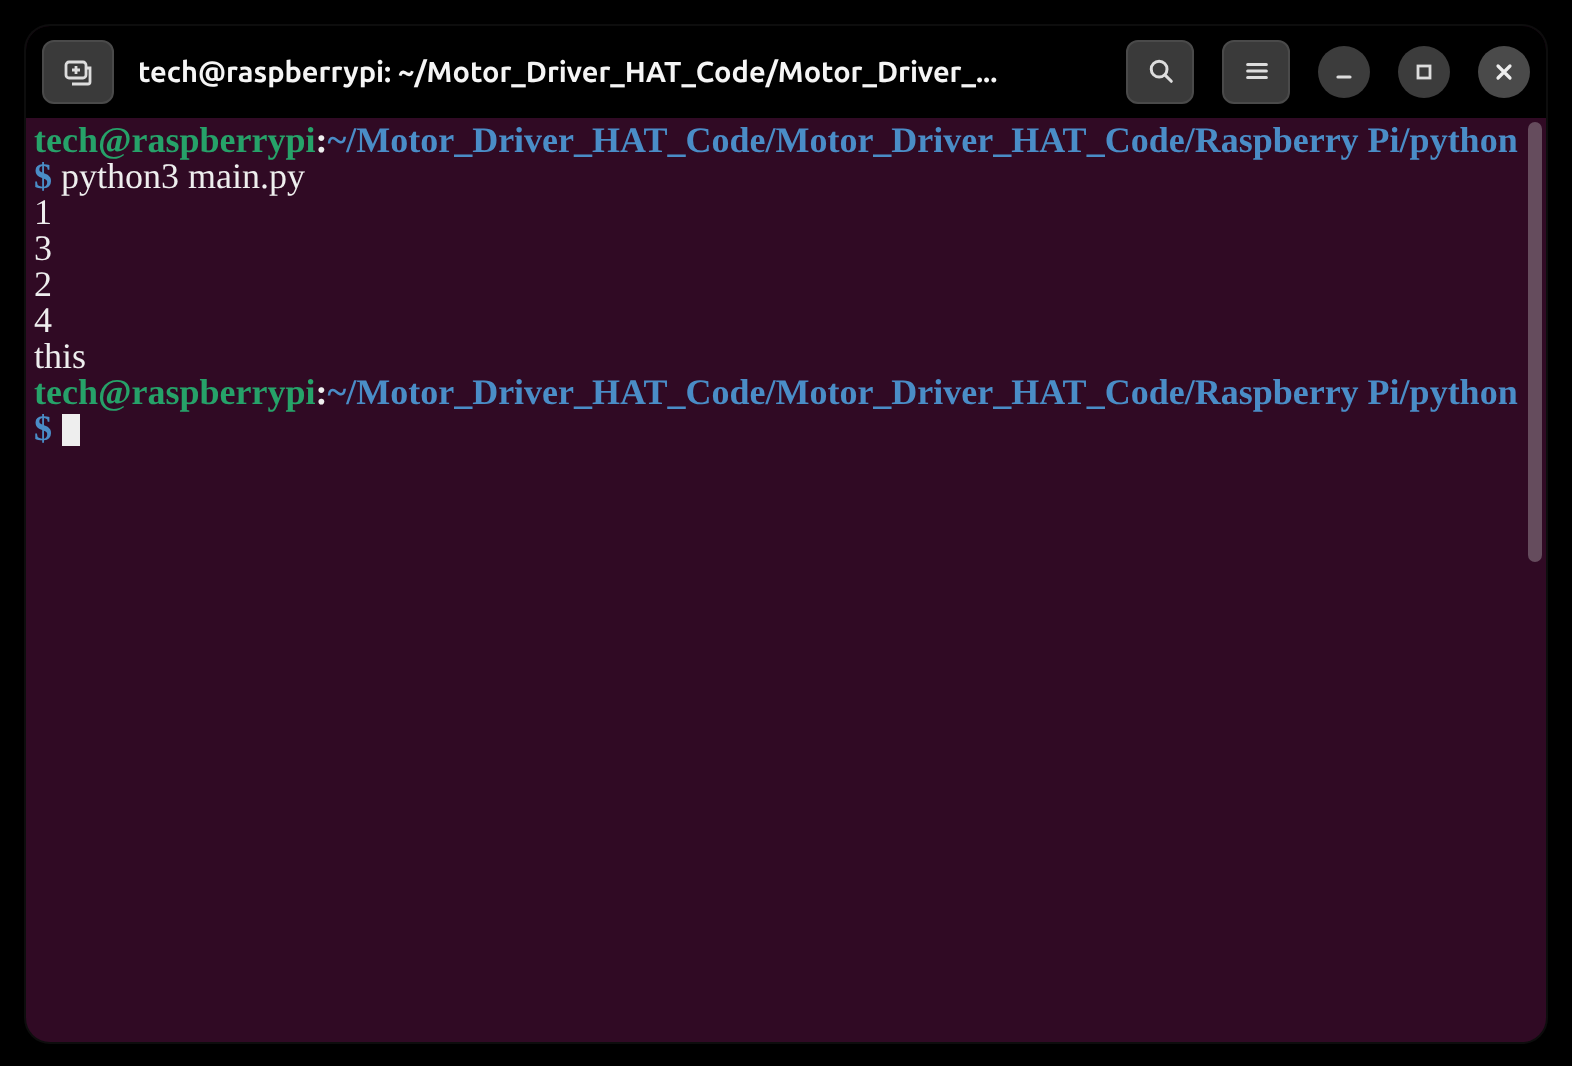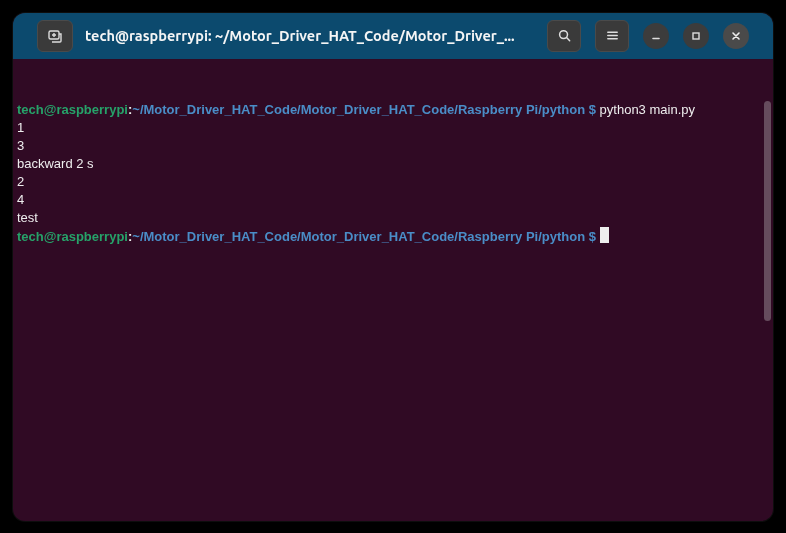--- a/index.html
+++ b/index.html
@@ -17,24 +17,24 @@
       height: 508px;
       background: #300a24;
       border-radius: 12px;
       overflow: hidden;
       box-shadow: 0 0 0 1px rgba(255,255,255,0.05);
       display: flex;
       flex-direction: column;
     }
     .titlebar {
       height: 46px;
-      background: #0c4a6e;
+      background: #000000;
       display: flex;
       align-items: center;
-      padding: 0 24px;
+      padding: 0 8px;
       gap: 8px;
     }
     .tab-button {
       width: 36px;
       height: 32px;
       border-radius: 6px;
       background: #3a3a3a;
       border: 1px solid #4a4a4a;
       display: flex;
       align-items: center;
@@ -75,28 +75,27 @@
       background: #3c3c3c;
       display: flex;
       align-items: center;
       justify-content: center;
       color: #ddd;
     }
     .circle-btn.close { background: #4a4a4a; }
     .terminal-body {
       flex: 1;
       padding: 2px 4px;
-      font-size: 13px;
+      font-size: 18px;
       line-height: 18px;
       color: #eee;
       overflow: hidden;
       position: relative;
-      font-family: Liberation Sans, sans-serif;
+      font-family: Liberation Serif, serif;
       letter-spacing: 0px;
-      margin-top: 40px;
     }
     .user { color: #26a269; font-weight: bold; }
     .path { color: #4a8dc7; font-weight: bold; }
     .prompt-dollar { color: #4a8dc7; font-weight: bold; }
     .separator { color: #eee; font-weight: bold; }
     .cmd, .output { color: #eee; }
     .line { white-space: pre-wrap; word-break: break-all; }
     .cursor {
       display: inline-block;
       width: 9px;
@@ -156,20 +155,19 @@
           <path d="M3 3 L9 9 M9 3 L3 9" stroke="#eee" stroke-width="1.6" stroke-linecap="round"></path>
         </svg>
       </div>
     </div>
   </div>
 
   <div class="terminal-body">
     <div class="line"><span class="user">tech@raspberrypi</span><span class="separator">:</span><span class="path">~/Motor_Driver_HAT_Code/Motor_Driver_HAT_Code/Raspberry Pi/python</span><span class="prompt-dollar"> $ </span><span class="cmd">python3 main.py</span></div>
     <div class="line output">1</div>
     <div class="line output">3</div>
-    <div class="line output">backward 2 s</div>
     <div class="line output">2</div>
     <div class="line output">4</div>
-    <div class="line output">test</div>
+    <div class="line output">this</div>
     <div class="line"><span class="user">tech@raspberrypi</span><span class="separator">:</span><span class="path">~/Motor_Driver_HAT_Code/Motor_Driver_HAT_Code/Raspberry Pi/python</span><span class="prompt-dollar"> $ </span><span class="cursor"></span></div>
     <div class="scrollbar"></div>
   </div>
 </div>
 
 </body></html>

